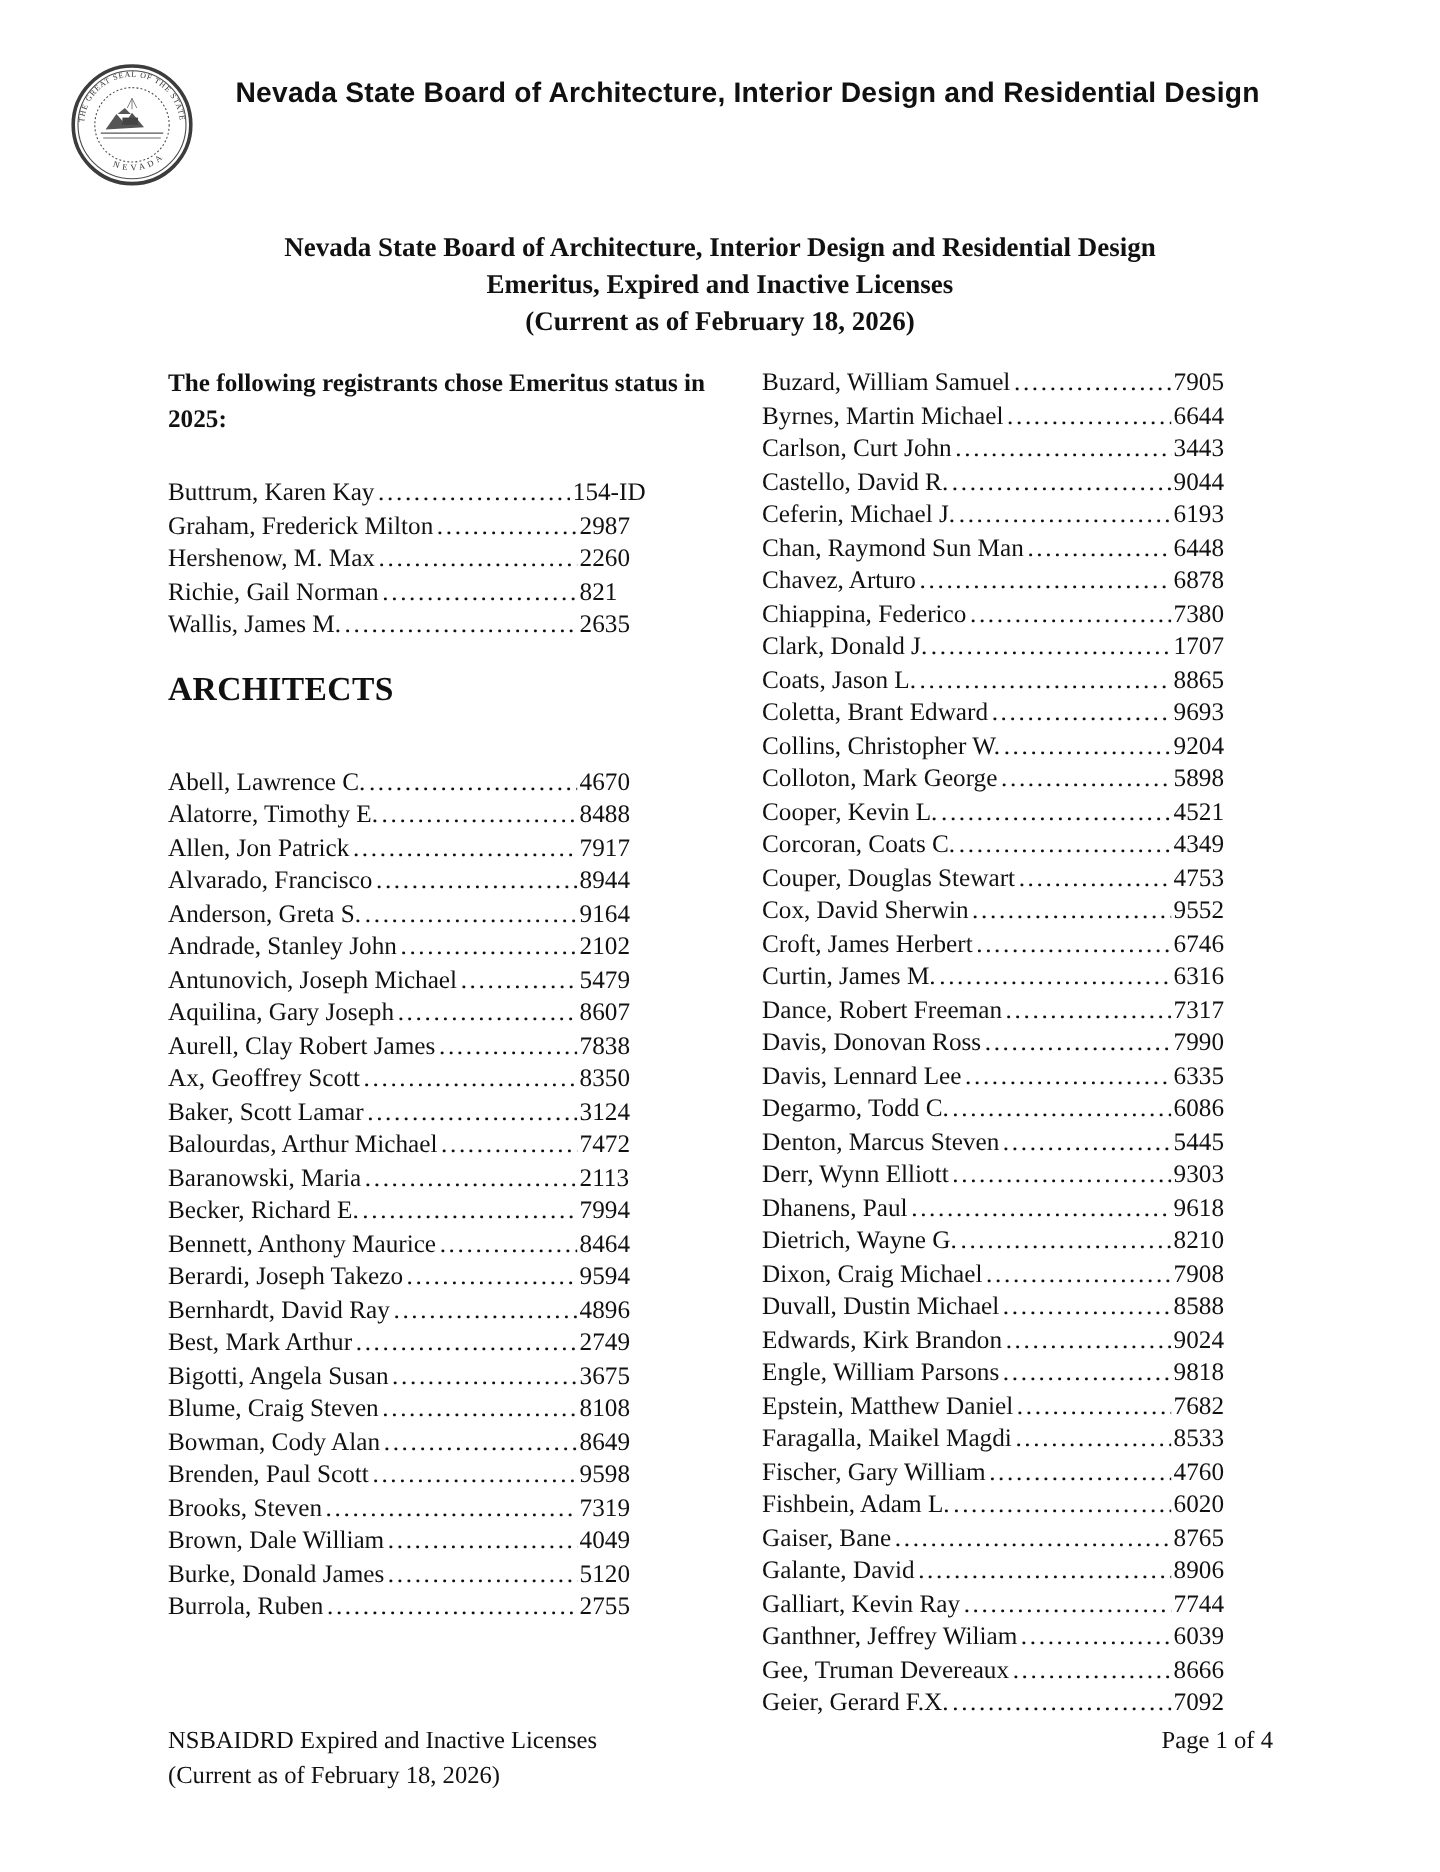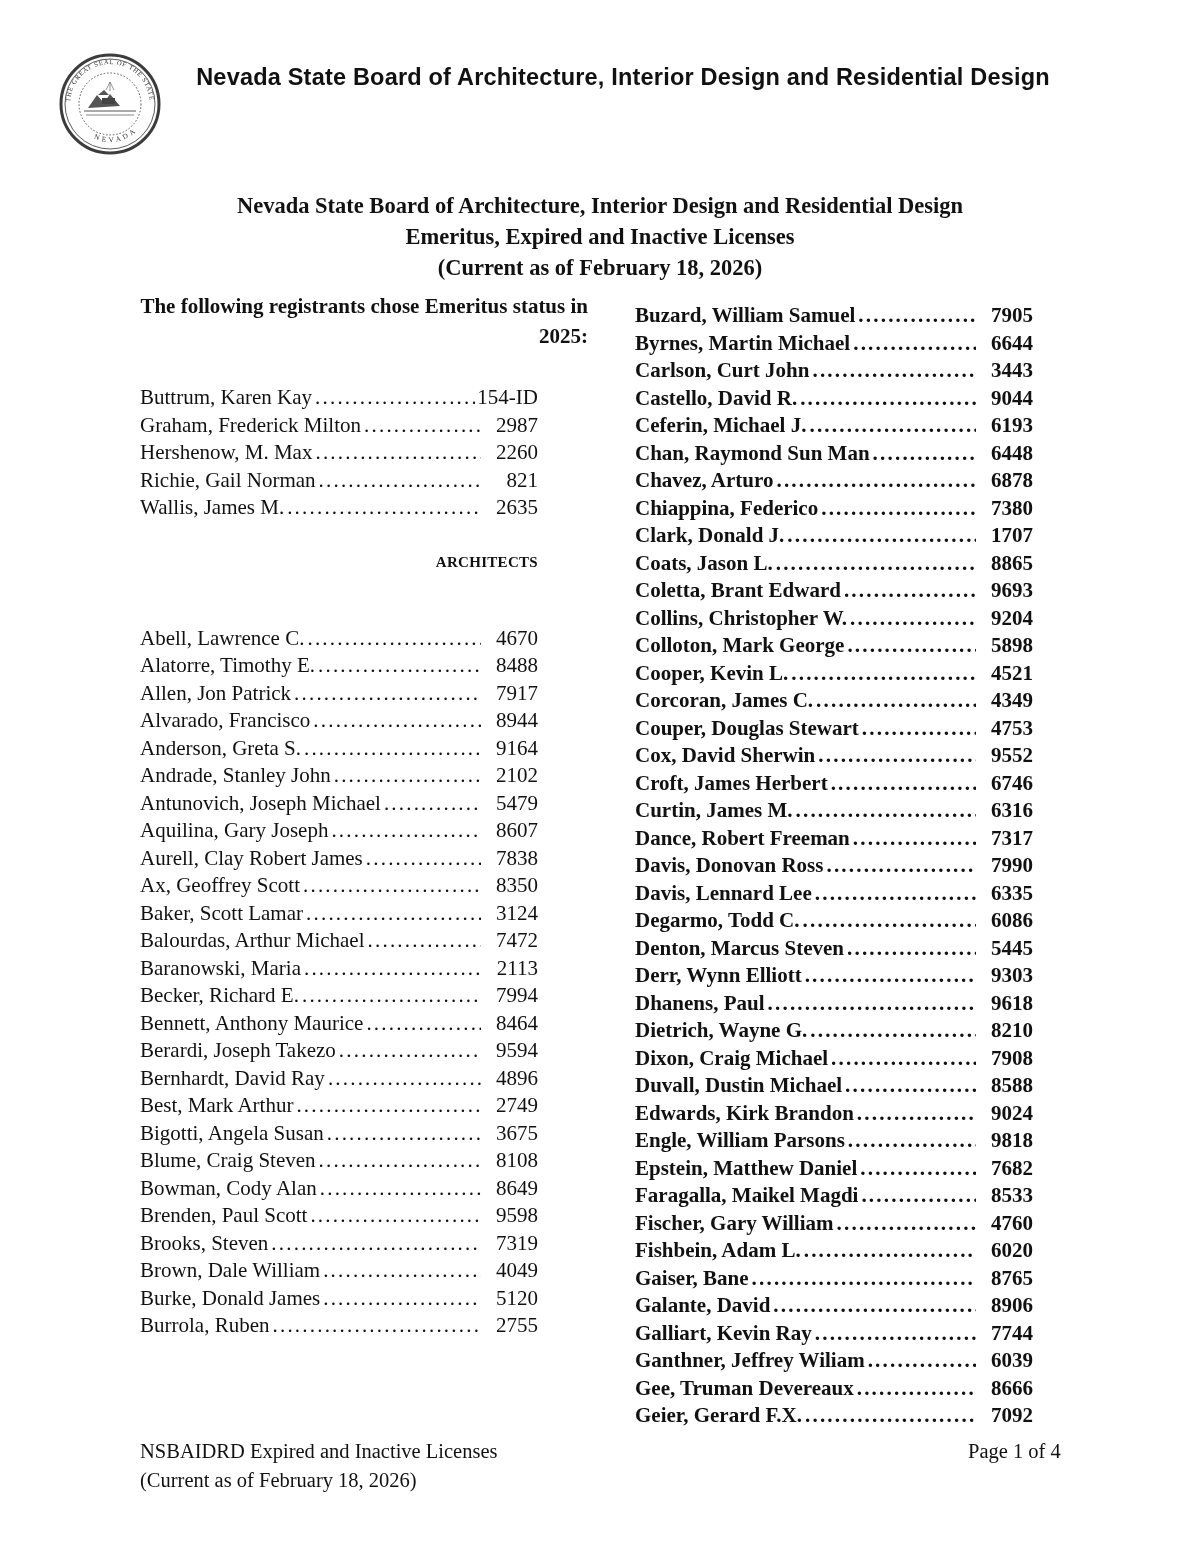--- a/index.html
+++ b/index.html
@@ -20,33 +20,33 @@
   }
   .org-name{font-size:23.5px;font-weight:bold;line-height:30px;letter-spacing:.2px;}
   .address{font-size:16.5px;line-height:21px;margin-top:5px;white-space:pre;}
   .contact{font-size:16.5px;line-height:22px;white-space:pre;}
   
   .doc-title{
     position:absolute;left:0;top:190px;width:1200px;
     text-align:center;font-weight:bold;font-size:22.5px;line-height:31px;
   }
   
-  .col{position:absolute;top:291px;width:398px;font-size:21px;text-align:right;}
+  .col{position:absolute;top:304px;width:398px;font-size:21px;}
   .col-left{left:140px;}
   .col-right{left:635px;}
   .section-heading{
     margin:0;width:448px;font-weight:bold;font-size:21px;line-height:30px;
   }
   .category-heading{
-    margin:25px 0 0 0;font-weight:bold;font-size:15px;line-height:30px;letter-spacing:.3px;
+    margin:25px 0 0 0;font-weight:bold;font-size:28px;line-height:30px;letter-spacing:.3px;
   }
   .list{margin:0;}
   .list.emeritus-list{margin-top:33px;}
   .list.architects-left{margin-top:48px;}
-  .list.architects-right{margin-top:11px;font-weight:bold;}
+  .list.architects-right{margin-top:1px;}
   .gap-heading{margin-top:47px;}
   .entry-row{display:flex;align-items:baseline;line-height:27.5px;height:27.5px;}
   .entry-name{white-space:nowrap;flex:0 0 auto;}
   .entry-leader{
     flex:1 1 0;min-width:0;overflow:hidden;white-space:nowrap;
     letter-spacing:2.2px;margin:0 2px 0 3px;
   }
   .entry-num{flex:0 0 55px;white-space:nowrap;overflow:visible;}
   
   .footer-left{position:absolute;left:140px;top:1437px;font-size:20.5px;line-height:28.5px;}
@@ -320,21 +320,21 @@
           <span class="entry-name">Colloton, Mark George</span>
           <span class="entry-leader">......................................................................................................................................................</span>
           <span class="entry-num">5898</span>
         </div>
         <div class="entry-row">
           <span class="entry-name">Cooper, Kevin L.</span>
           <span class="entry-leader">......................................................................................................................................................</span>
           <span class="entry-num">4521</span>
         </div>
         <div class="entry-row">
-          <span class="entry-name">Corcoran, James C.</span>
+          <span class="entry-name">Corcoran, Coats C.</span>
           <span class="entry-leader">......................................................................................................................................................</span>
           <span class="entry-num">4349</span>
         </div>
         <div class="entry-row">
           <span class="entry-name">Couper, Douglas Stewart</span>
           <span class="entry-leader">......................................................................................................................................................</span>
           <span class="entry-num">4753</span>
         </div>
         <div class="entry-row">
           <span class="entry-name">Cox, David Sherwin</span>

